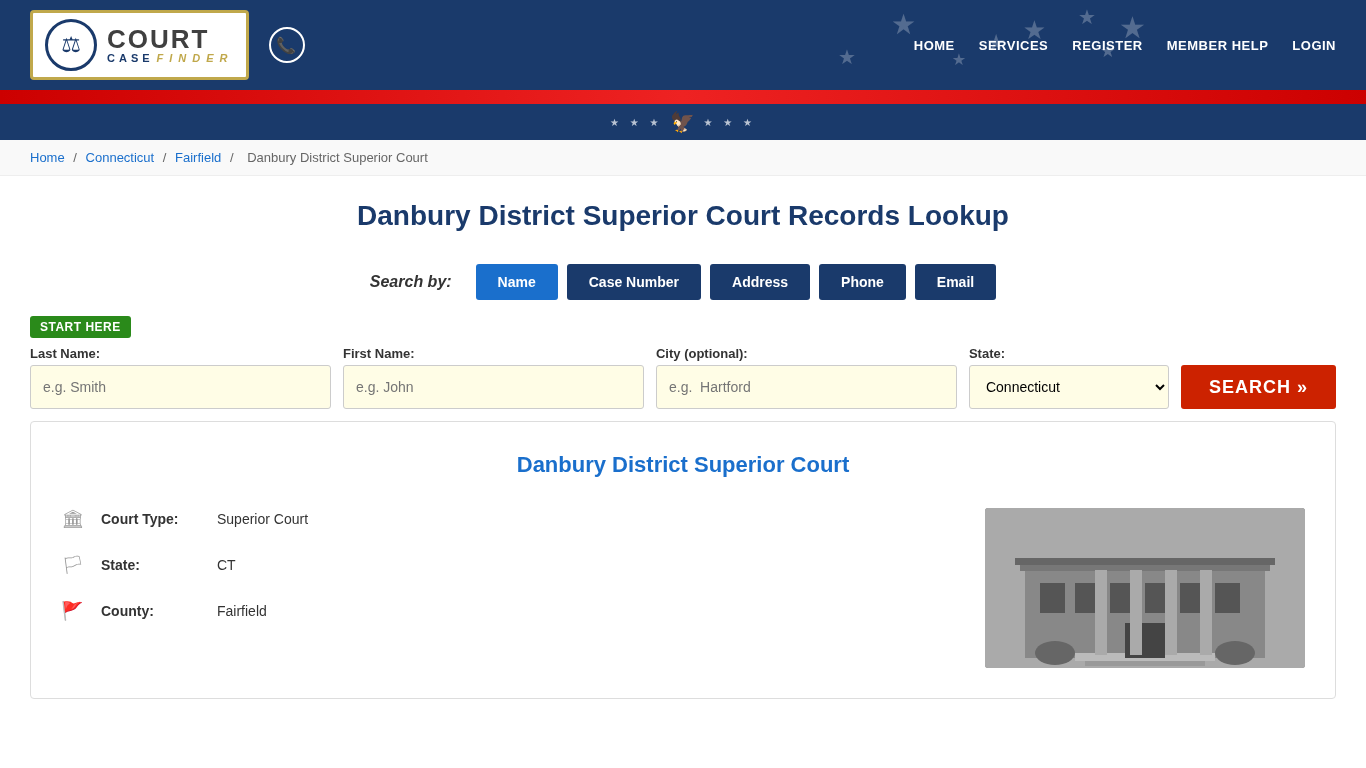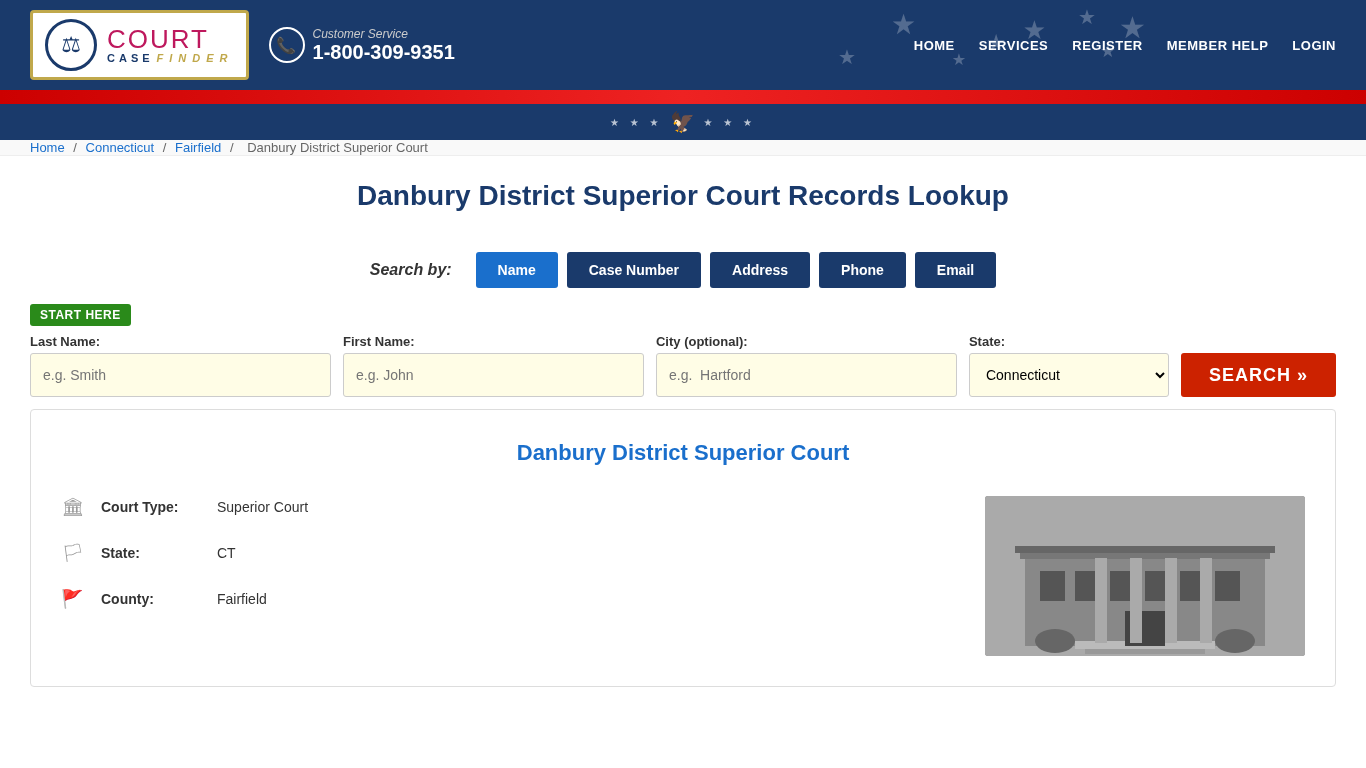--- a/index.html
+++ b/index.html
@@ -45,22 +45,22 @@
       content: '⚖';
       font-size: 22px;
       color: #1a3a6b;
     }
     .logo-text {
       display: flex;
       flex-direction: column;
     }
     .logo-court {
       font-size: 26px;
-      font-weight: 400;
-      color: #be185d;
+      font-weight: 700;
+      color: #404040;
       letter-spacing: 2px;
       line-height: 1;
     }
     .logo-case {
       font-size: 11px;
       color: #1a3a6b;
       letter-spacing: 4px;
       font-weight: 600;
     }
     .logo-finder {
@@ -138,39 +138,39 @@
       align-items: center;
       gap: 8px;
       color: #fff;
       font-size: 12px;
     }
     .eagle-symbol { font-size: 20px; }
     .star-row { letter-spacing: 4px; font-size: 10px; color: rgba(255,255,255,0.7); }
 
     
     .breadcrumb {
-      padding: 0 30px;
+      padding: 10px 30px;
       font-size: 13px;
       border-bottom: 1px solid #eee;
       background: #f9f9f9;
     }
     .breadcrumb a { color: #1a6fcc; text-decoration: none; }
     .breadcrumb span { color: #666; margin: 0 5px; }
 
     
     .main-content {
       padding: 24px 30px;
     }
 
     .page-title {
       text-align: center;
       font-size: 28px;
       font-weight: 700;
       color: #1a3a6b;
-      margin-bottom: 40px;
+      margin-bottom: 32px;
     }
 
     
     .search-by-row {
       display: flex;
       align-items: center;
       justify-content: center;
       gap: 0;
       margin-bottom: 16px;
     }
@@ -345,24 +345,20 @@
         <div class="logo-court">COURT</div>
         <div style="display:flex;gap:3px">
           <div class="logo-case">CASE</div>
           <div class="logo-finder">FINDER</div>
         </div>
       </div>
     </div>
 
     <div class="customer-service">
       <div class="phone-icon">📞</div>
-      <div class="cs-text">
-        <span class="cs-label">Customer Service</span>
-        <span class="cs-phone">1-800-309-9351</span>
-      </div>
     </div>
   </div>
 
   <nav class="header-nav">
     <a href="#">HOME</a>
     <a href="#">SERVICES</a>
     <a href="#">REGISTER</a>
     <a href="#">MEMBER HELP</a>
     <a href="#">LOGIN</a>
   </nav>

